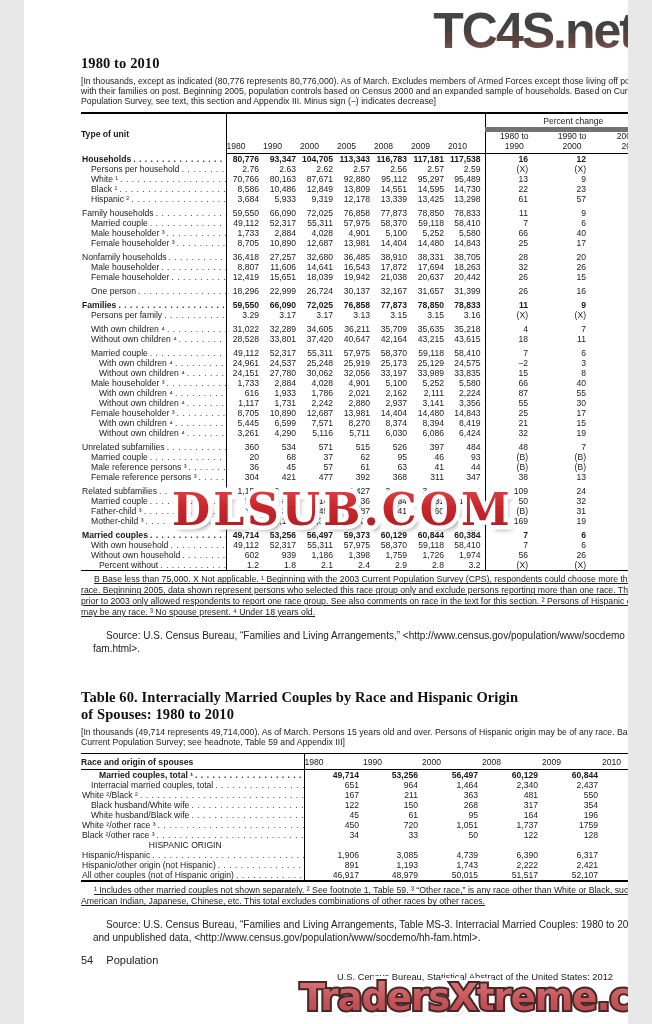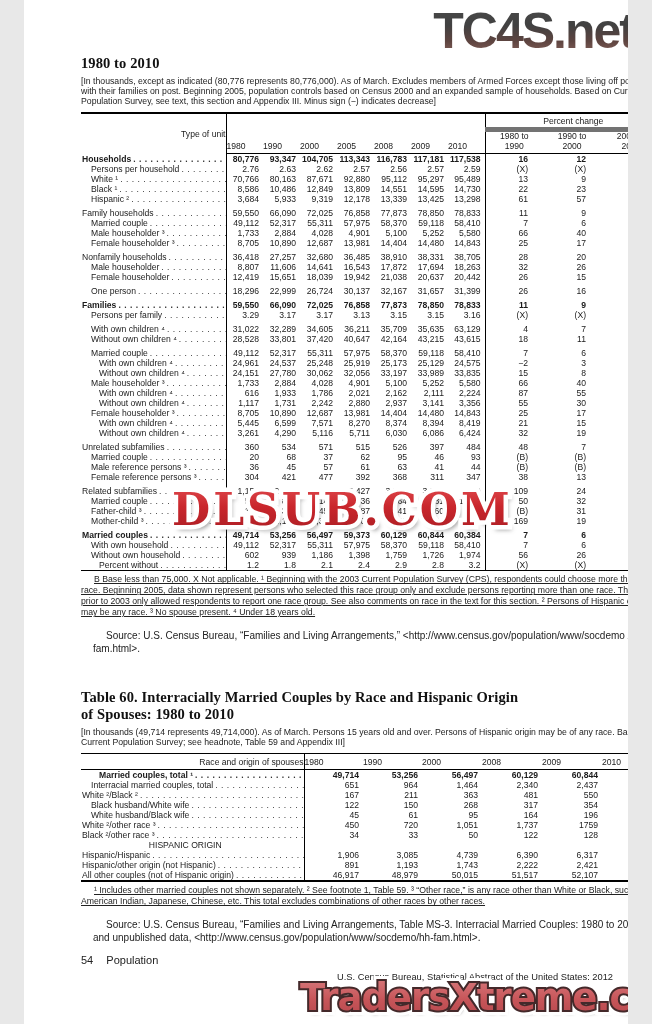--- a/index.html
+++ b/index.html
@@ -13,21 +13,21 @@
   .headnote{font-size:8.7px;line-height:1.18;margin:0 0 6px 0;color:#222;}
 
   
   table{border-collapse:collapse;table-layout:fixed;width:580px;font-size:8.6px;color:#1b1b1b;}
   td,th{padding:0;margin:0;font-weight:normal;}
   .t59{border-top:2px solid #000;border-bottom:1.5px solid #000;}
   .t60{border-top:1.5px solid #000;border-bottom:2.5px solid #000;}
   thead th{vertical-align:bottom;}
   .t59 thead tr.hrow2 th{border-bottom:1.5px solid #000;padding-bottom:2px;}
   .t60 thead th{border-bottom:1.5px solid #000;padding-bottom:2px;padding-top:3px;}
-  .stub-h{vertical-align:middle !important;text-align:right;font-size:8.6px;}
+  .stub-h{vertical-align:middle !important;text-align:left;font-size:8.6px;font-weight:bold;}
   .brd-r{border-right:1px solid #000;}
   .brd-l{border-left:1px solid #000;}
   .spanner{border-bottom:5px solid #737373;text-align:center;padding:2px 0 1px 0;}
   .yr{text-align:left;padding-right:4px;}
   .pctc{text-align:center;padding:0 5px 2px 5px;line-height:1.1;}
 
   tbody td{height:10px;line-height:10px;vertical-align:bottom;}
   tr.spacer td{height:4px;line-height:4px;}
   tr.bold td, tr.bold .lbl{font-weight:bold;}
   td.num{text-align:right;padding-right:4px;white-space:nowrap;}
@@ -465,21 +465,21 @@
                   <span class="lbl">With own children ⁴</span>
                   <span class="dots"></span>
                 </div>
               </td>
               <td class="num">31,022</td>
               <td class="num">32,289</td>
               <td class="num">34,605</td>
               <td class="num">36,211</td>
               <td class="num">35,709</td>
               <td class="num">35,635</td>
-              <td class="num">63,129</td>
+              <td class="num">35,218</td>
               <td class="pct brd-l">4</td>
               <td class="pct">7</td>
               <td class="pct">2</td>
             </tr>
             <tr>
               <td class="stub brd-r">
                 <div class="stubwrap ind1">
                   <span class="lbl">Without own children ⁴</span>
                   <span class="dots"></span>
                 </div>

